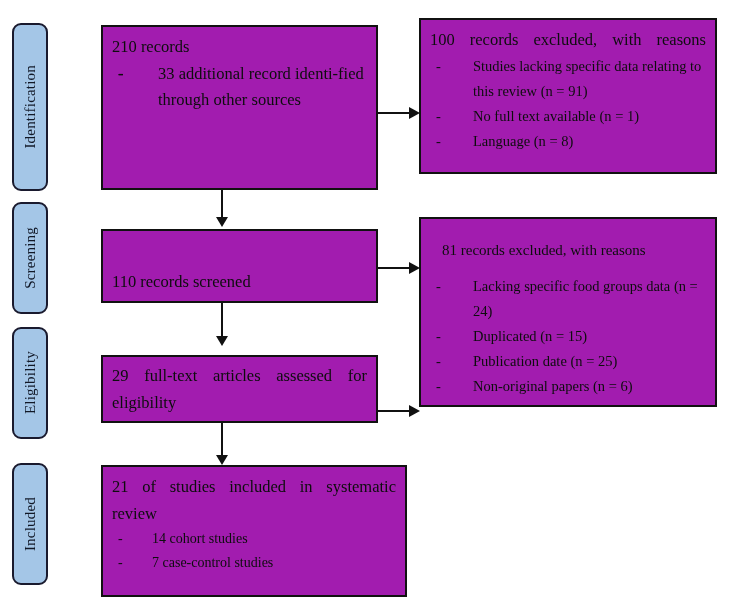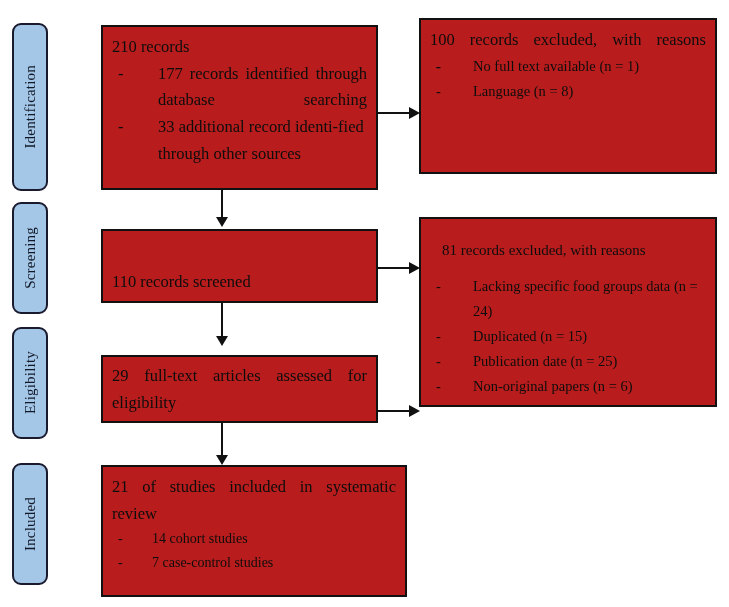--- a/index.html
+++ b/index.html
@@ -37,21 +37,21 @@
     font-size: 15px;
     letter-spacing: 0.2px;
     color: #111827;
     white-space: nowrap;
     line-height: 1;
   }
 
   
   .box {
     position: absolute;
-    background: #b91c1c;
+    background: #a21caf;
     border: 2px solid #111111;
     box-sizing: border-box;
     padding: 7px 9px 5px 9px;
   }
   .box .head {
     font-size: 16.5px;
     line-height: 1.62;
     text-align: justify;
     text-align-last: justify;
     margin: 0;
@@ -147,29 +147,29 @@
     <span class="stage-text">Eligibility</span>
   </div>
 
   <div class="stage" style="left:12px; top:463px; width:36px; height:122px;">
     <span class="stage-text">Included</span>
   </div>
 
   <div class="box" style="left:101px; top:25px; width:277px; height:165px;">
     <p class="head nojust">210 records</p>
     <ul class="items big">
-      <li><span class="dash">-</span><span>177 records identified through database searching</span></li>
+      <li><span class="dash">-</span></li>
       <li class="last"><span class="dash">-</span><span>33 additional record identi-fied through other sources</span></li>
     </ul>
   </div>
 
   <div class="box" style="left:419px; top:18px; width:298px; height:156px;">
     <p class="head">100 records excluded, with reasons</p>
     <ul class="items">
-      <li><span class="dash">-</span></li>
+      <li><span class="dash">-</span><span>Studies lacking specific data relating to this review (n = 91)</span></li>
       <li><span class="dash">-</span><span>No full text available (n = 1)</span></li>
       <li><span class="dash">-</span><span>Language (n = 8)</span></li>
     </ul>
   </div>
 
   <div class="box" style="left:101px; top:229px; width:277px; height:74px; display:flex; align-items:flex-end;">
     <p class="head nojust">110 records screened</p>
   </div>
 
   <div class="box" style="left:419px; top:217px; width:298px; height:190px;">

